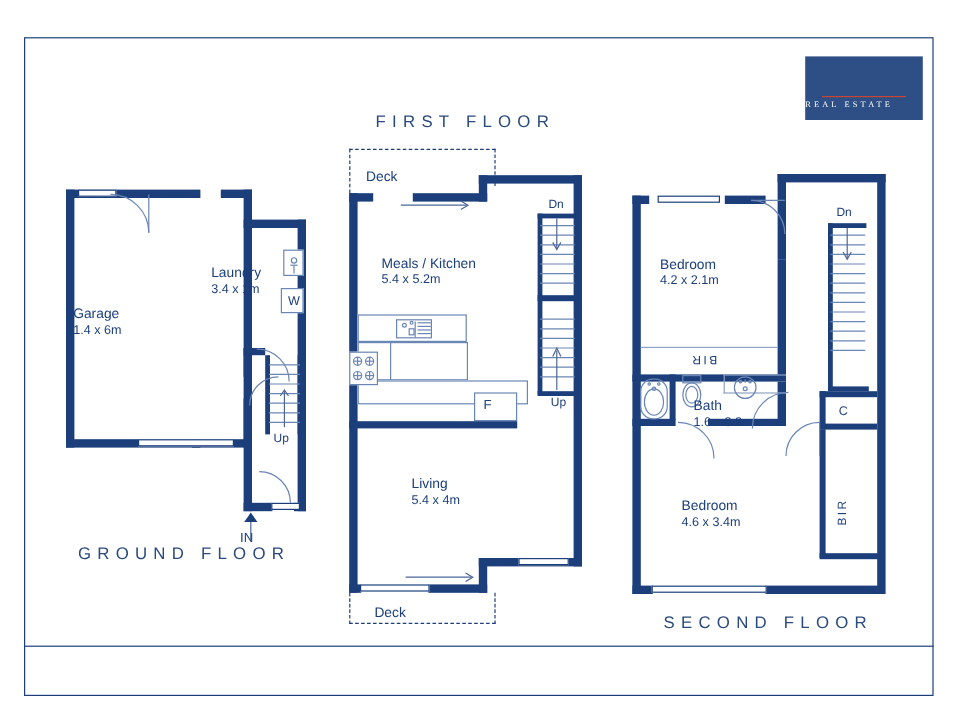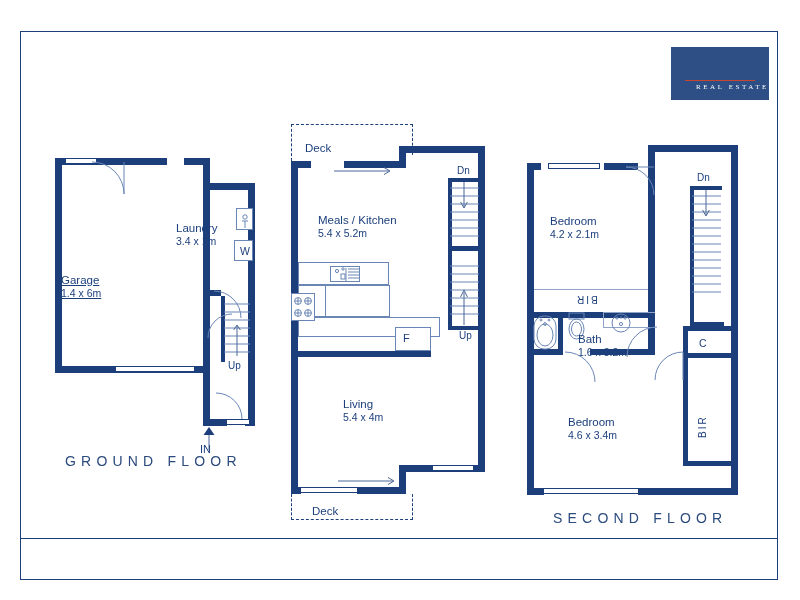--- a/index.html
+++ b/index.html
@@ -19,21 +19,21 @@
            color:#1c3f7c;letter-spacing:.2px;}
 
   
   .logo-box{position:absolute;left:671px;top:47px;width:98px;height:53px;
             background:#2d4f86;}
   .logo-word{position:absolute;left:0;top:5px;width:98px;text-align:center;
              font-family:"Liberation Serif","DejaVu Serif",serif;
              font-size:25px;color:#ffffff;line-height:1;letter-spacing:-.2px;}
   .logo-rule{position:absolute;left:14px;top:33px;width:70px;height:1px;
              background:#c9452f;}
-  .logo-sub{position:absolute;left:0;top:36px;width:98px;text-align:right;
+  .logo-sub{position:absolute;left:0;top:36px;width:98px;text-align:left;
             font-family:"Liberation Serif","DejaVu Serif",serif;
             font-size:7px;color:#ffffff;letter-spacing:2.6px;}
 
   
   .floor-title{position:absolute;font-size:14px;color:#2b4a7d;
                letter-spacing:5.2px;font-weight:400;white-space:nowrap;}
 
   
   .w{position:absolute;background:#1c3f7c;}         
   .thin{position:absolute;border:1px solid #6a86b5;box-sizing:border-box;
@@ -63,20 +63,21 @@
 
   <div class="frame"></div>
   <div class="addr-div"></div>
 
   <div class="logo-box">
     <div class="logo-rule"></div>
     <div class="logo-sub">REAL ESTATE</div>
   </div>
 
   <div class="floor-title" style="left:65px;top:453px;">GROUND FLOOR</div>
+  <div class="floor-title" style="left:313px;top:93px;">FIRST FLOOR</div>
   <div class="floor-title" style="left:553px;top:510px;">SECOND FLOOR</div>
 
   <div>
 
     <div class="w" style="left:55px;top:158px;width:112px;height:7px;"></div>
     <div class="w" style="left:55px;top:158px;width:7px;height:215px;"></div>
     <div class="w" style="left:55px;top:366px;width:112px;height:7px;"></div>
     <div class="w" style="left:160px;top:366px;width:50px;height:7px;"></div>
     <div class="w" style="left:184px;top:158px;width:26px;height:7px;"></div>
     <div class="w" style="left:203px;top:158px;width:7px;height:215px;"></div>
@@ -87,21 +88,21 @@
 
     <div class="w" style="left:203px;top:183px;width:52px;height:7px;"></div>
     <div class="w" style="left:248px;top:183px;width:7px;height:243px;"></div>
     <div class="w" style="left:203px;top:290px;width:18px;height:6px;"></div>
     <div class="w" style="left:203px;top:290px;width:7px;height:24px;"></div>
     <div class="w" style="left:203px;top:332px;width:7px;height:94px;"></div>
     <div class="w" style="left:203px;top:419px;width:24px;height:7px;"></div>
     <div class="w" style="left:245px;top:419px;width:10px;height:7px;"></div>
     <div class="win" style="left:226px;top:419px;width:24px;height:6px;"></div>
 
-    <div class="lbl" style="left:61px;top:274px;width:100px;text-decoration:underline;">
+    <div class="lbl" style="left:61px;top:256px;width:100px;">
       <b>Garage</b>
       <span class="dim">1.4 x 6m</span>
     </div>
 
     <div class="lbl" style="left:176px;top:222px;width:68px;">
       <b>Laundry</b>
       <span class="dim">3.4 x 1m</span>
     </div>
 
     <div class="thin" style="left:236px;top:208px;width:17px;height:22px;"></div>

